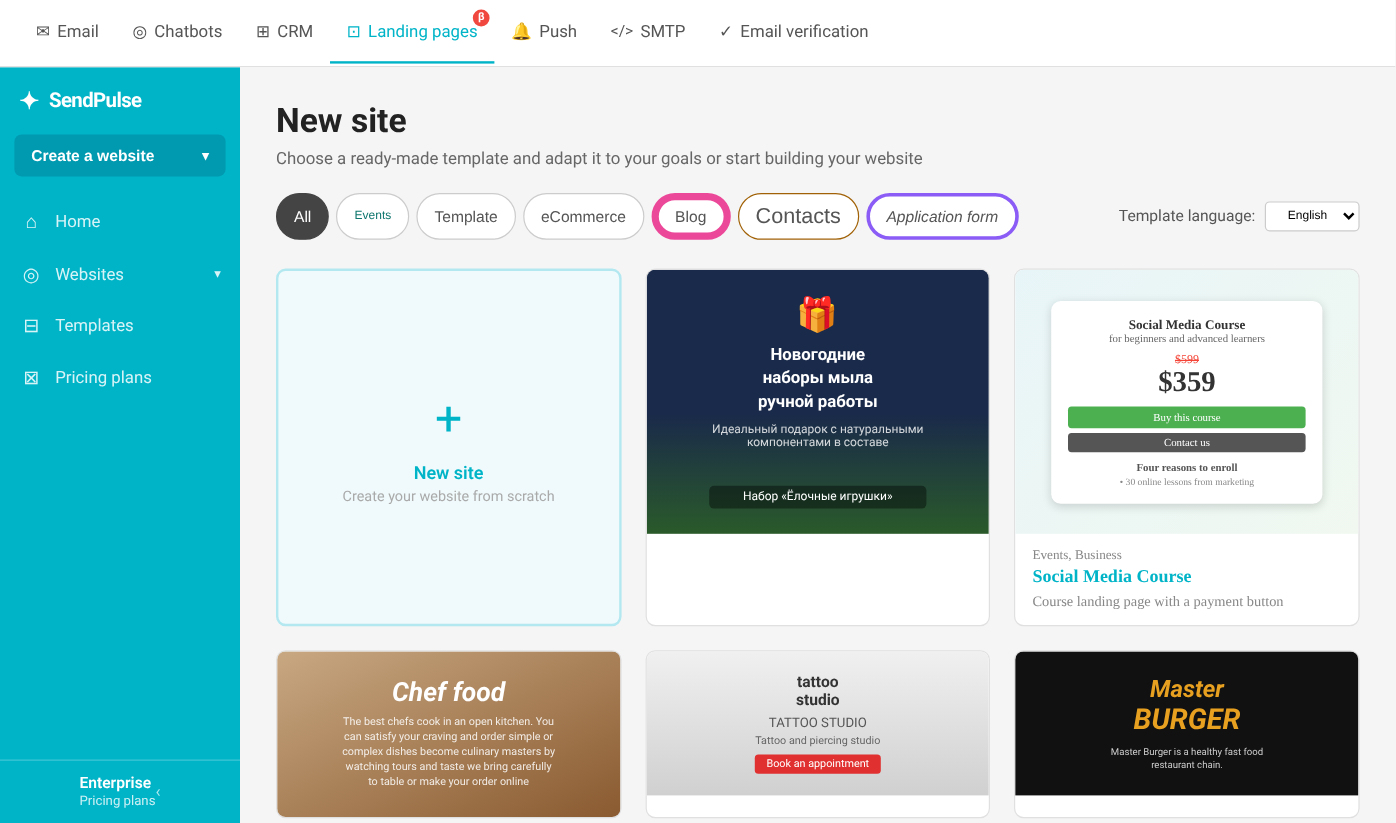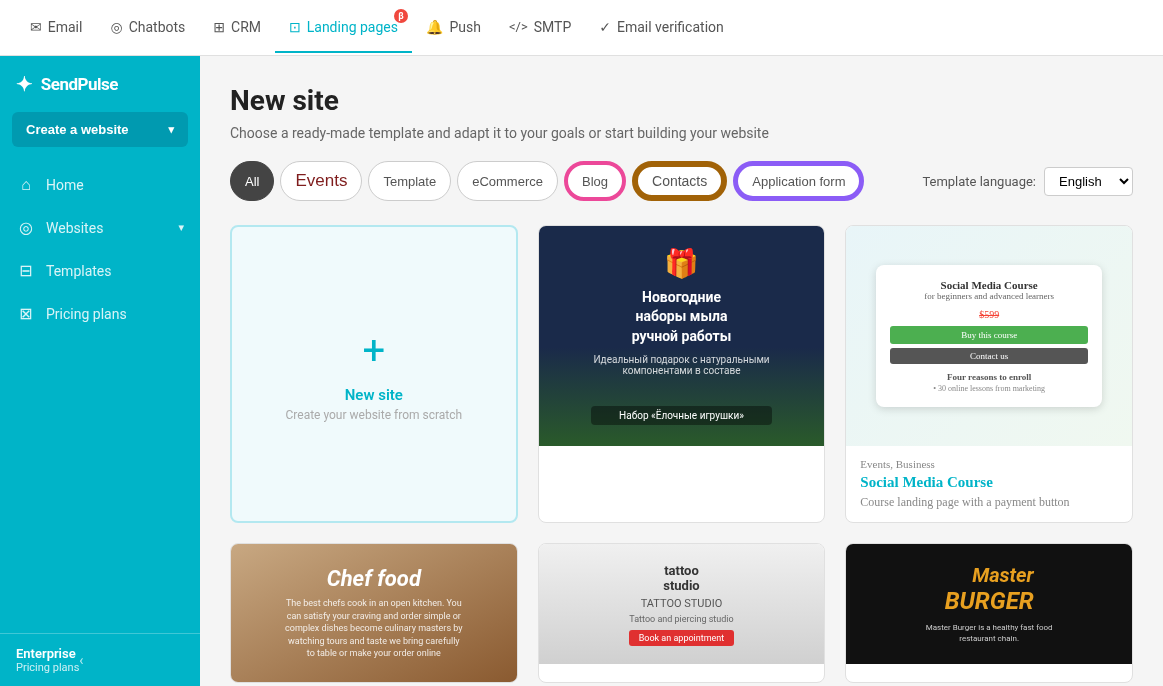--- a/index.html
+++ b/index.html
@@ -70,47 +70,47 @@
       <div style="display:flex;align-items:center;gap:10px;padding:12px 16px;color:rgba(255,255,255,0.85);font-size:14px;cursor:pointer;">
         <span style="font-size:16px;width:20px;text-align:center;">⊟</span>
         <span>Templates</span>
       </div>
       <div style="display:flex;align-items:center;gap:10px;padding:12px 16px;color:rgba(255,255,255,0.85);font-size:14px;cursor:pointer;">
         <span style="font-size:16px;width:20px;text-align:center;">⊠</span>
         <span>Pricing plans</span>
       </div>
     </div>
 
-    <div style="border-top:1px solid rgba(255,255,255,0.25); padding:12px 16px; display:flex; align-items:center; justify-content:flex-start;">
+    <div style="border-top:1px solid rgba(255,255,255,0.25); padding:12px 16px; display:flex; align-items:center; justify-content:center;">
       <div>
         <div style="color:#fff;font-size:13px;font-weight:600;">Enterprise</div>
         <div style="color:rgba(255,255,255,0.8);font-size:11px;">Pricing plans</div>
       </div>
       <span style="color:rgba(255,255,255,0.7);font-size:14px;cursor:pointer;">‹</span>
     </div>
   </div>
 
   <div style="flex:1; overflow-y:auto; background:#f5f5f5; padding:28px 30px;">
 
     <h1 style="font-size:28px; font-weight:700; color:#222; margin-bottom:8px;">New site</h1>
     <p style="font-size:14px; color:#666; margin-bottom:20px;">Choose a ready-made template and adapt it to your goals or start building your website</p>
 
     <div style="display:flex; align-items:center; justify-content:space-between; margin-bottom:24px;">
       <div style="display:flex; gap:6px;">
         <button style="padding:10px 14px;border-radius:20px;font-size:13px;border:1px solid #444;background:#444;color:#fff;cursor:pointer;">All</button>
-        <button style="padding:6px 14px;border-radius:20px;font-size:17px;border:1px solid #ccc;background:#fff;color:#7f1d1d;cursor:pointer;">Events</button>
+        <button style="padding:6px 14px;border-radius:20px;font-size:10px;border:1px solid #ccc;background:#fff;color:#0f766e;cursor:pointer;">Events</button>
         <button style="padding:6px 14px;border-radius:20px;font-size:13px;border:1px solid #ccc;background:#fff;color:#555;cursor:pointer;">Template</button>
         <button style="padding:6px 14px;border-radius:20px;font-size:13px;border:1px solid #ccc;background:#fff;color:#555;cursor:pointer;">eCommerce</button>
-        <button style="padding:6px 14px;border-radius:20px;font-size:13px;border:4px solid #ec4899;background:#fff;color:#555;cursor:pointer;">Blog</button>
-        <button style="padding:6px 14px;border-radius:20px;font-size:14px;border:6px solid #a16207;background:#fff;color:#555;cursor:pointer;">Contacts</button>
-        <button style="padding:6px 14px;border-radius:20px;font-size:13px;border:5px solid #8b5cf6;background:#fff;color:#555;cursor:pointer;">Application form</button>
+        <button style="padding:6px 14px;border-radius:20px;font-size:13px;border:6px solid #ec4899;background:#fff;color:#555;cursor:pointer;">Blog</button>
+        <button style="padding:6px 14px;border-radius:20px;font-size:18px;border:1px solid #a16207;background:#fff;color:#555;cursor:pointer;">Contacts</button>
+        <button style="padding:6px 14px;border-radius:20px;font-size:13px;border:3px solid #8b5cf6;background:#fff;color:#555;cursor:pointer;font-style:italic;">Application form</button>
       </div>
       <div style="display:flex;align-items:center;gap:8px;font-size:13px;color:#555;">
         <span>Template language:</span>
-        <select style="padding:5px 10px;border-radius:4px;border:1px solid #ccc;font-size:13px;background:#fff;cursor:pointer;">
+        <select style="padding:5px 10px;border-radius:4px;border:1px solid #ccc;font-size:10px;background:#fff;cursor:pointer;text-align:right;">
           <option>English</option>
           <option>Russian</option>
           <option>Spanish</option>
           <option>German</option>
         </select>
       </div>
     </div>
 
     <div style="display:grid; grid-template-columns:repeat(3,1fr); gap:20px;">
 
@@ -128,20 +128,21 @@
           <div style="margin-top:30px;background:rgba(0,0,0,0.4);padding:4px 28px;border-radius:4px;font-size:10px;">Набор «Ёлочные игрушки»</div>
         </div>
       </div>
 
       <div style="background:#fff;border-radius:8px;overflow:hidden;border:1px solid #e0e0e0;cursor:pointer;font-family:Liberation Serif, serif;">
         <div style="width:100%;height:220px;background:linear-gradient(135deg,#e8f5f8,#f0f8f0);display:flex;align-items:center;justify-content:center;padding:10px;">
           <div style="background:#fff;border-radius:8px;width:85%;box-shadow:0 2px 8px rgba(0,0,0,0.15);padding:14px;text-align:center;">
             <div style="font-size:11px;font-weight:bold;color:#333;">Social Media Course</div>
             <div style="font-size:9px;color:#666;margin-bottom:8px;">for beginners and advanced learners</div>
             <div style="font-size:10px;color:#f44336;text-decoration:line-through;">$599</div>
+            <div style="font-size:24px;font-weight:bold;color:#333;">$359</div>
             <div style="background:#4caf50;color:#fff;padding:4px 8px;border-radius:3px;font-size:9px;margin-top:6px;">Buy this course</div>
             <div style="background:#555;color:#fff;padding:3px 8px;border-radius:3px;font-size:9px;margin-top:4px;">Contact us</div>
             <div style="font-size:9px;color:#555;margin-top:8px;font-weight:bold;">Four reasons to enroll</div>
             <div style="font-size:8px;color:#888;margin-top:2px;">• 30 online lessons from marketing</div>
           </div>
         </div>
         <div style="padding:12px 14px;">
           <div style="font-size:11px;color:#888;margin-bottom:4px;">Events, Business</div>
           <div style="font-size:15px;font-weight:600;color:#00b4c8;margin-bottom:4px;">Social Media Course</div>
           <div style="font-size:12px;color:#888;">Course landing page with a payment button</div>
@@ -159,20 +160,20 @@
         <div style="width:100%;height:120px;background:linear-gradient(to bottom,#f0f0f0,#d0d0d0);display:flex;flex-direction:column;align-items:center;justify-content:center;color:#333;text-align:center;padding:10px;">
           <div style="font-size:13px;font-weight:bold;margin-bottom:4px;">tattoo<br>studio</div>
           <div style="font-size:11px;color:#555;">TATTOO STUDIO</div>
           <div style="font-size:9px;color:#666;margin-top:4px;">Tattoo and piercing studio</div>
           <div style="background:#e03030;color:#fff;padding:3px 10px;border-radius:3px;font-size:9px;margin-top:6px;">Book an appointment</div>
         </div>
       </div>
 
       <div style="background:#fff;border-radius:8px;overflow:hidden;border:1px solid #e0e0e0;cursor:pointer;">
         <div style="width:100%;height:120px;background:#111;display:flex;flex-direction:column;align-items:center;justify-content:center;color:#e8a020;text-align:center;padding:10px;">
-          <div style="font-size:20px;font-weight:bold;font-style:italic;line-height:1.2;text-align:right;">Master<br><span style="font-size:24px;">BURGER</span></div>
+          <div style="font-size:20px;font-weight:bold;font-style:italic;line-height:1.2;">Master<br><span style="font-size:24px;">BURGER</span></div>
           <div style="font-size:8px;color:#ccc;margin-top:6px;line-height:1.4;">Master Burger is a healthy fast food<br>restaurant chain.</div>
         </div>
       </div>
 
     </div>
   </div>
 </div>
 
 </body></html>

